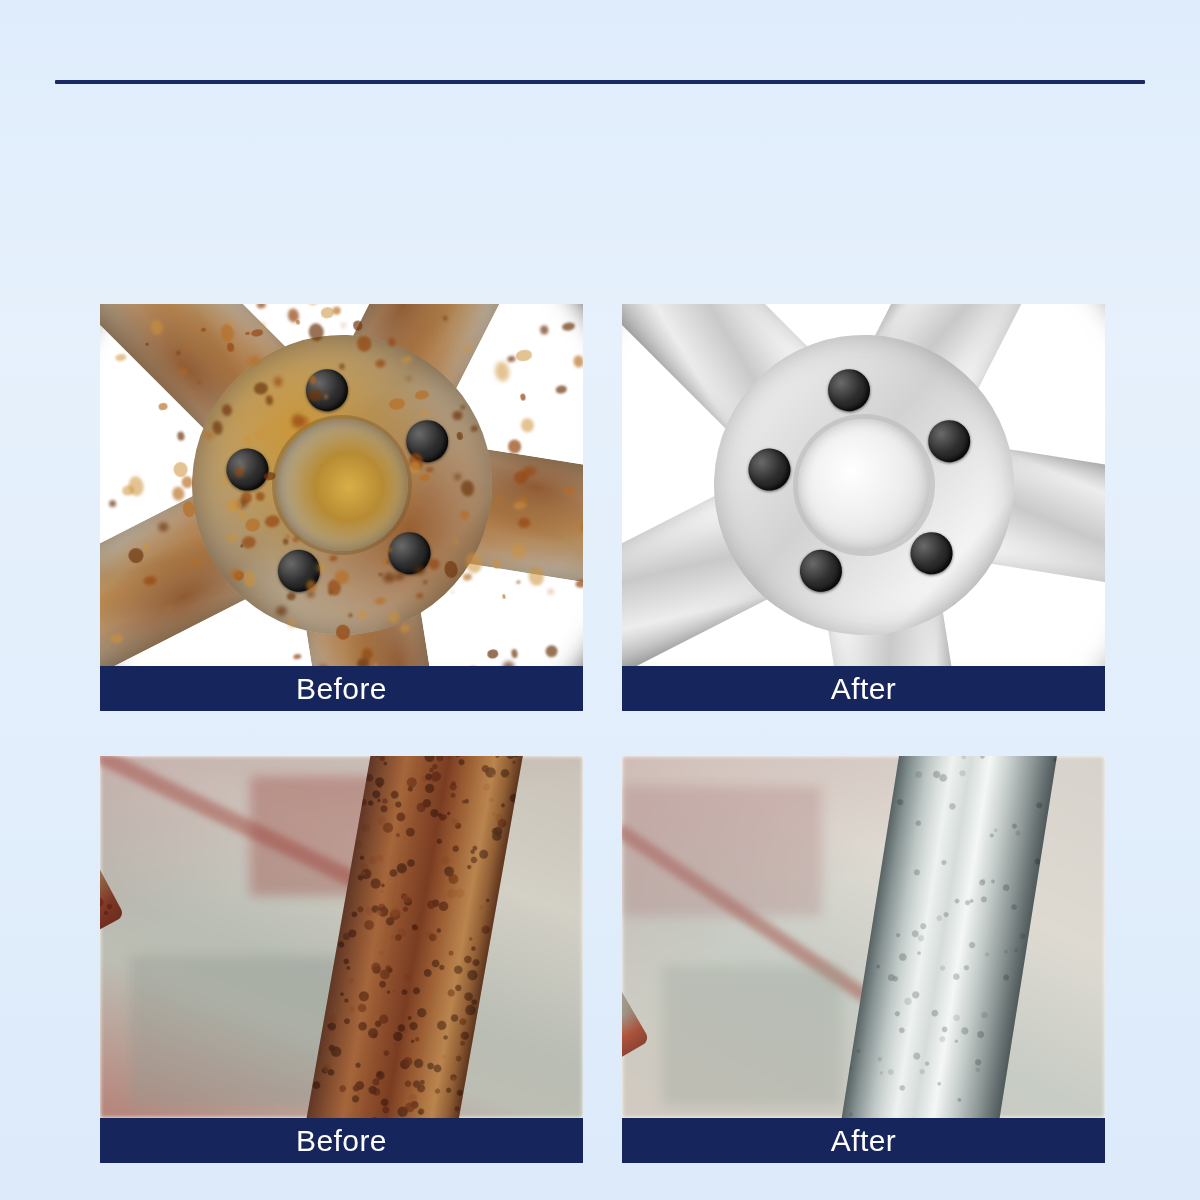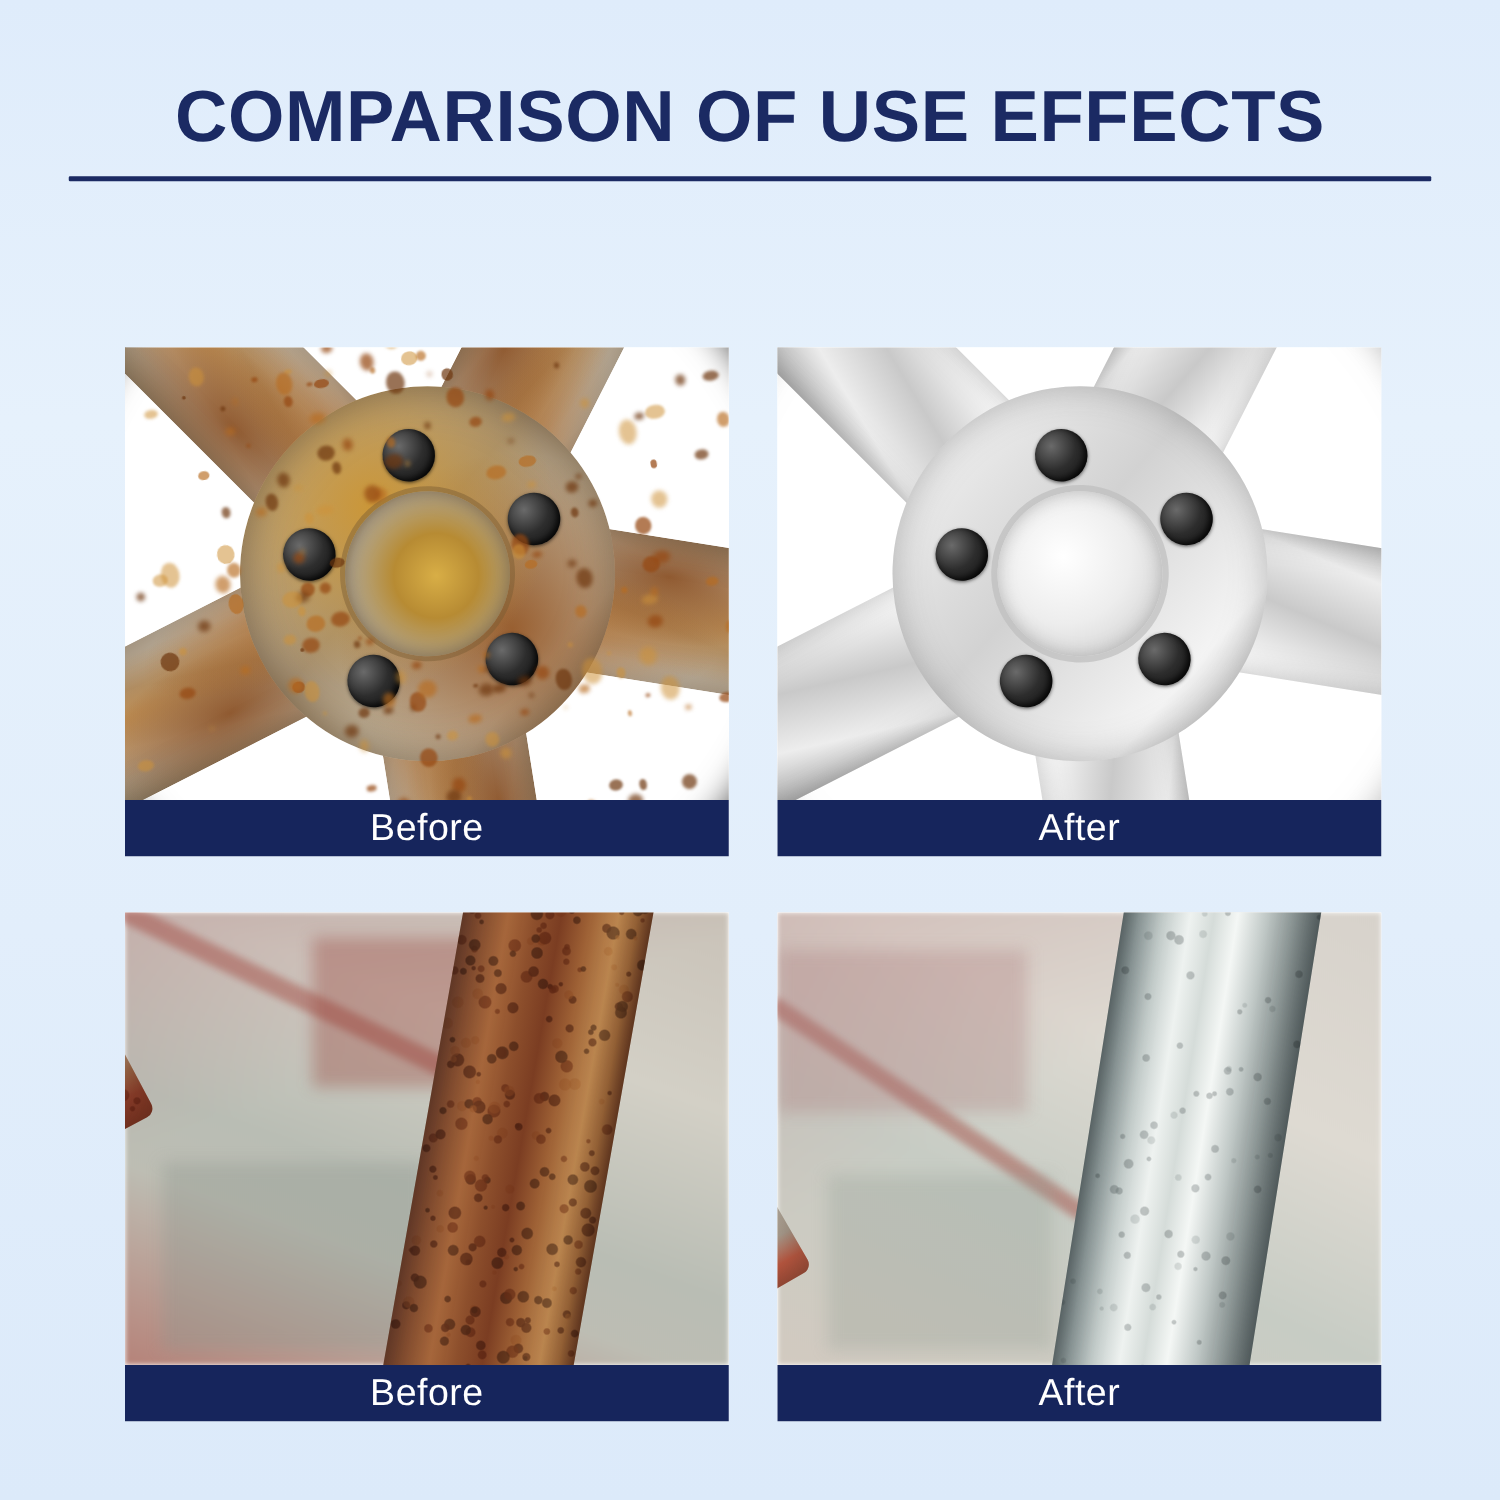--- a/index.html
+++ b/index.html
@@ -45,21 +45,21 @@
     color: #162a5e;
     text-align: center;
     line-height: 1.32;
     padding: 0 18px;
   }
 
   
   .grid {
     position: absolute;
     left: 100px;
-    top: 278px;
+    top: 304px;
     width: 1005px;
     display: flex;
     flex-wrap: wrap;
     gap: 45px 39px;
   }
 
   .card {
     width: 483px;
     position: relative;
     background: #ffffff;
@@ -306,21 +306,20 @@
     position: absolute;
     inset: 0;
     opacity: 0.55;
     mix-blend-mode: multiply;
   }
 </style>
 </head>
 <body>
 
 <div class="header">
-  <h1 class="page-title">COMPARISON OF USE EFFECTS</h1>
   <div class="title-rule"></div>
 </div>
 
 <div class="grid">
 
   <div class="card">
     <div class="photo">
       <div class="wheel-stage rusty">
         <div class="wheel-disc" id="wheel-rusty">
             <div class="rim"></div>

